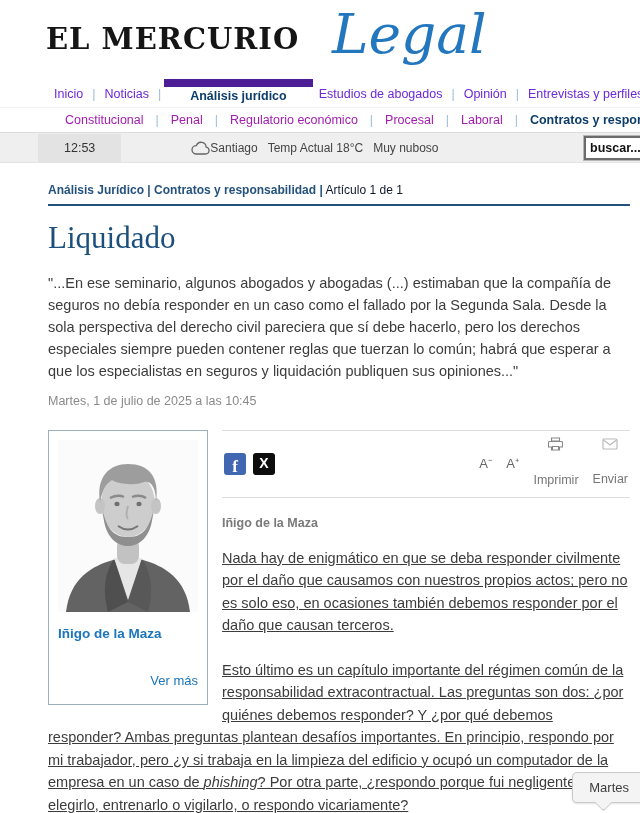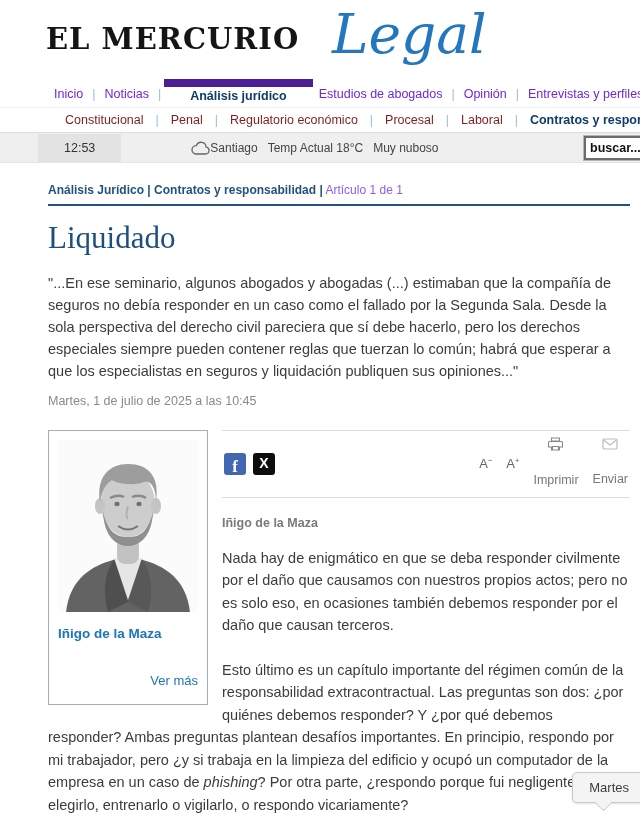--- a/index.html
+++ b/index.html
@@ -23,21 +23,21 @@
     font-family:"DejaVu Serif", serif; font-style:italic;
     font-size:55px; color:#2277be;
   }
 
   
   .nav1 { white-space:nowrap; padding-left:48px; height:27px; display:flex; align-items:center; font-size:12.5px; }
   .nav1 .item { color:#6d28d9; padding:6px 6px 5px 6px; cursor:pointer; }
   .nav1 .item.active { font-weight:bold; color:#0d3d6b; border-top:8px solid #4c1d95; padding-top:2px; padding-left:26px; padding-right:26px; }
   .sep { color:#9dbdd6; padding:0 3px; }
   .nav2 { white-space:nowrap; padding-left:56px; height:25px; display:flex; align-items:center; font-size:12.5px; border-top:1px solid #eef2f6; }
-  .nav2 .item { color:#7f1d1d; padding:4px 9px; cursor:pointer; }
+  .nav2 .item { color:#a21caf; padding:4px 9px; cursor:pointer; }
   .nav2 .item.active { font-weight:bold; color:#0d3d6b; }
 
   
   .infobar {
     height:31px; background:#efefef; border-top:1px solid #dcdcdc; border-bottom:1px solid #e4e4e4;
     display:flex; align-items:center; font-size:12px; color:#444; position:relative;
   }
   .loc-date { margin-left:52px; }
   .time-box { margin-left:38px; background:#e3e3e3; padding:7px 26px; font-size:12.5px; color:#333; }
   .weather { display:flex; align-items:center; margin-left:70px; }
@@ -51,21 +51,21 @@
   .search-box input {
     border:0; width:100%; height:100%; font-family:"Liberation Sans",sans-serif;
     font-weight:bold; font-size:12.5px; color:#111; padding:2px 4px; background:transparent;
   }
 
   
   .content { padding:20px 10px 0 48px; }
 
   .breadcrumb { font-size:12px; padding-bottom:7px; border-bottom:2px solid #24527d; }
   .breadcrumb .bc-main { font-weight:bold; color:#24527d; }
-  .breadcrumb .bc-muted { color:#8b5cf6; }
+  .breadcrumb .bc-muted { color:#0f172a; }
 
   .article-title {
     font-family:"Liberation Serif", serif; font-size:31px; color:#1c4f7c;
     margin-top:14px; margin-bottom:16px; font-weight:normal;
   }
 
   .quote { font-size:14.5px; line-height:1.52; color:#3c3c3c; width:578px; margin-bottom:12px; }
   .pub-date { font-size:12.5px; color:#8a8a8a; margin-bottom:22px; }
 
   
@@ -93,21 +93,21 @@
     width:22px; height:22px; background:#0d0d0d; border-radius:3px; color:#fff;
     font-weight:bold; font-size:14px; display:flex; align-items:center; justify-content:center;
     margin-left:7px; cursor:pointer;
   }
   .share-right { margin-left:auto; display:flex; align-items:center; gap:14px; color:#777; font-size:12.5px; }
   .fontsize-btn { cursor:pointer; color:#666; font-size:13px; }
   .tool { display:flex; align-items:center; gap:20px; cursor:pointer;flex-direction:column; }
   .tool svg { display:block; }
 
   .byline { font-weight:bold; color:#7a7a7a; font-size:12.5px; margin:16px 0 14px 0; }
-  .article-body p { margin-bottom:22px; }
+  .article-body p { margin-bottom:22px;text-decoration:underline; }
   .article-body em { font-style:italic; }
 
   
   .pages-tooltip {
     position:absolute; right:-8px; bottom:10px;
     background:#f4f4f4; border:1px solid #c9c9c9; border-radius:5px;
     padding:7px 18px 7px 16px; font-size:13px; color:#3c3c3c;
     box-shadow:0 1px 2px rgba(0,0,0,.12);
   }
   .pages-tooltip::after {

